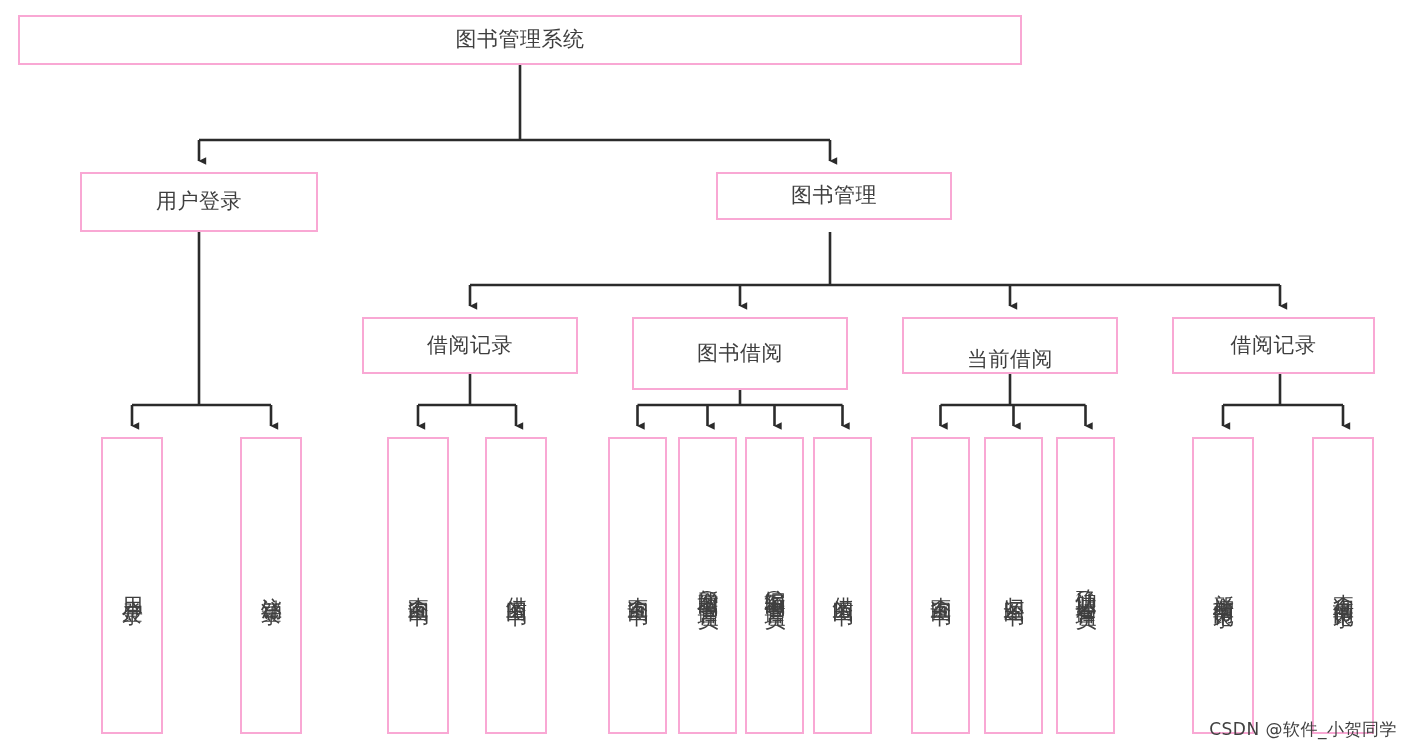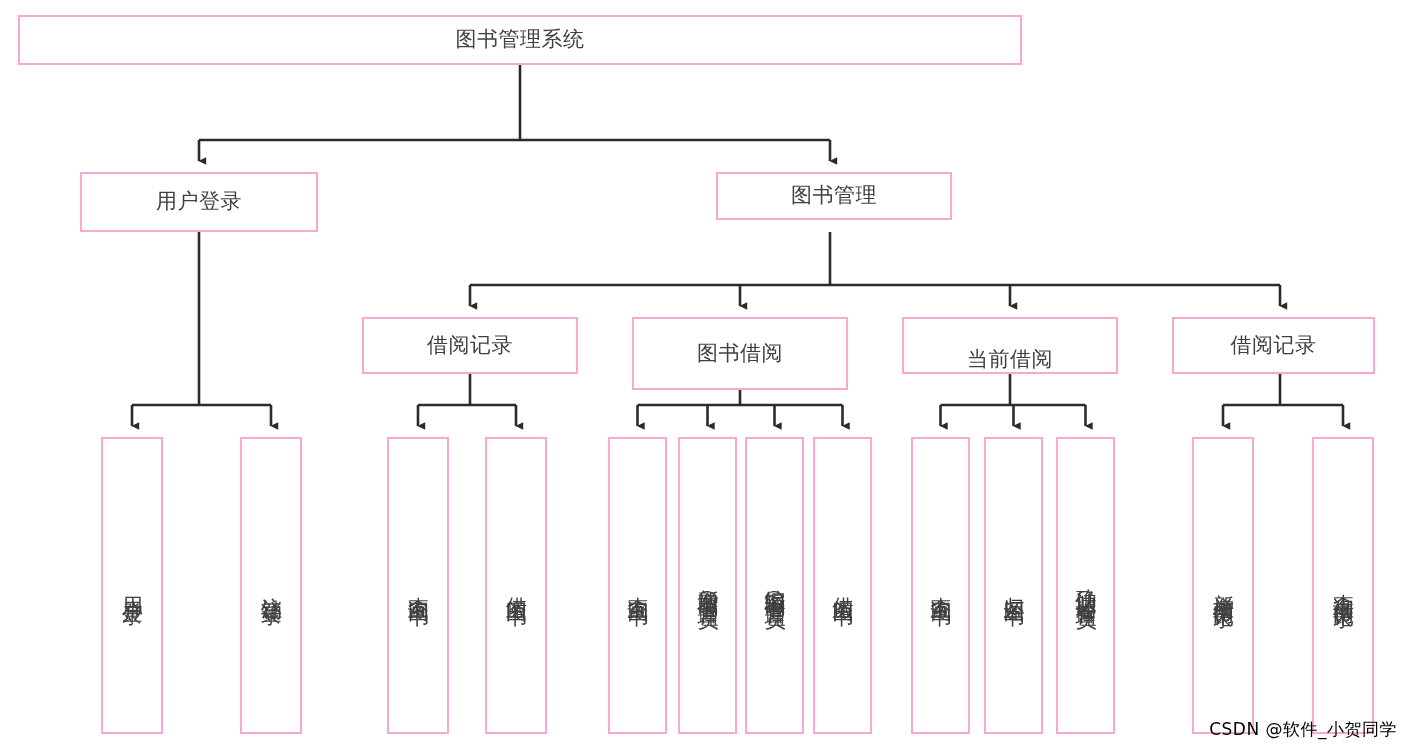--- a/index.html
+++ b/index.html
@@ -56,21 +56,21 @@
     font-size: 21px;
     letter-spacing: 3px;
     line-height: 1;
     max-height: 100%;
   }
   #watermark {
     position: absolute;
     right: 8px;
     bottom: 6px;
     font-size: 17px;
-    color: #000000;
+    color: #404040;
     font-family: "DejaVu Sans", "Liberation Sans", sans-serif;
     white-space: nowrap;
     z-index: 5;
     letter-spacing: 0.5px;
   }
 </style>
 </head>
 <body>
 
 <div id="diagram-root">

